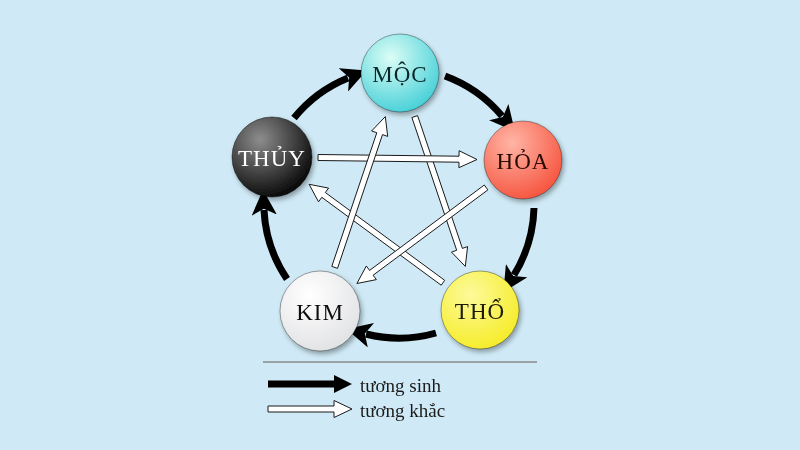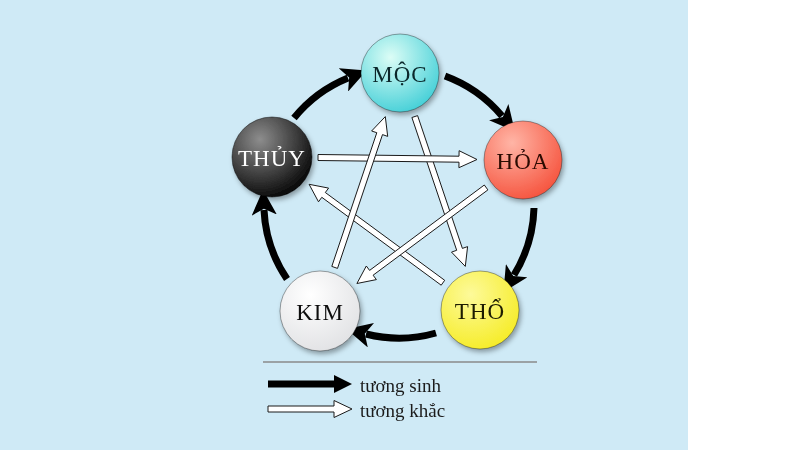--- a/index.html
+++ b/index.html
@@ -1,16 +1,16 @@
 <!DOCTYPE html>
 <html><head>
 <meta charset="utf-8">
 <style>
   html,body{margin:0;padding:0;background:#fff;}
-  .stage{width:688px;height:450px;position:relative;overflow:hidden;text-align:right;}
+  .stage{width:800px;height:450px;position:relative;overflow:hidden;text-align:right;}
   svg{display:block;}
   .node-label{
     font-family:"Liberation Serif","DejaVu Serif",serif;
     font-size:23px;
     letter-spacing:1px;
     text-anchor:middle;
     dominant-baseline:central;
   }
   .legend-label{
     font-family:"Liberation Serif","DejaVu Serif",serif;

